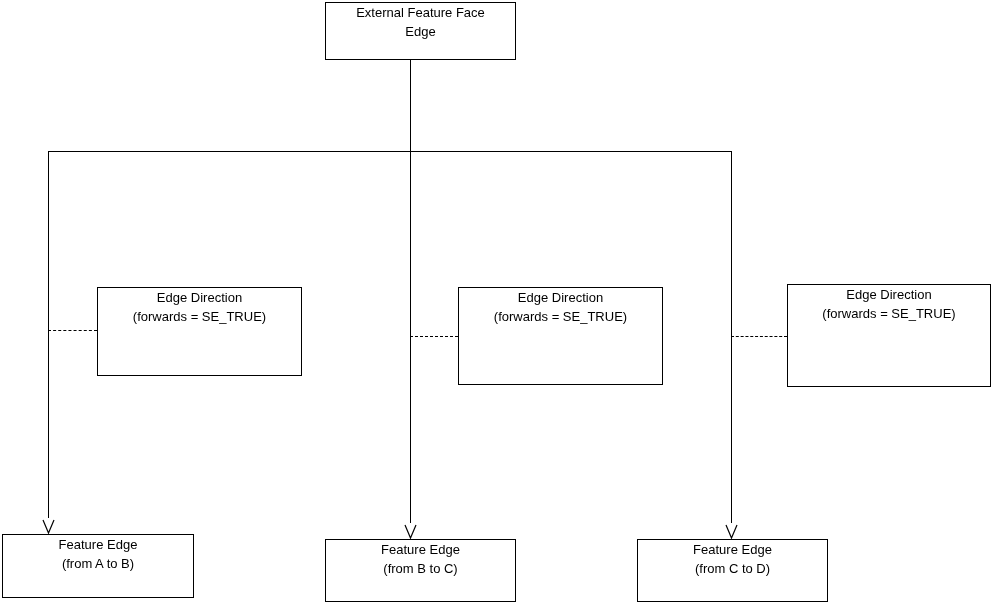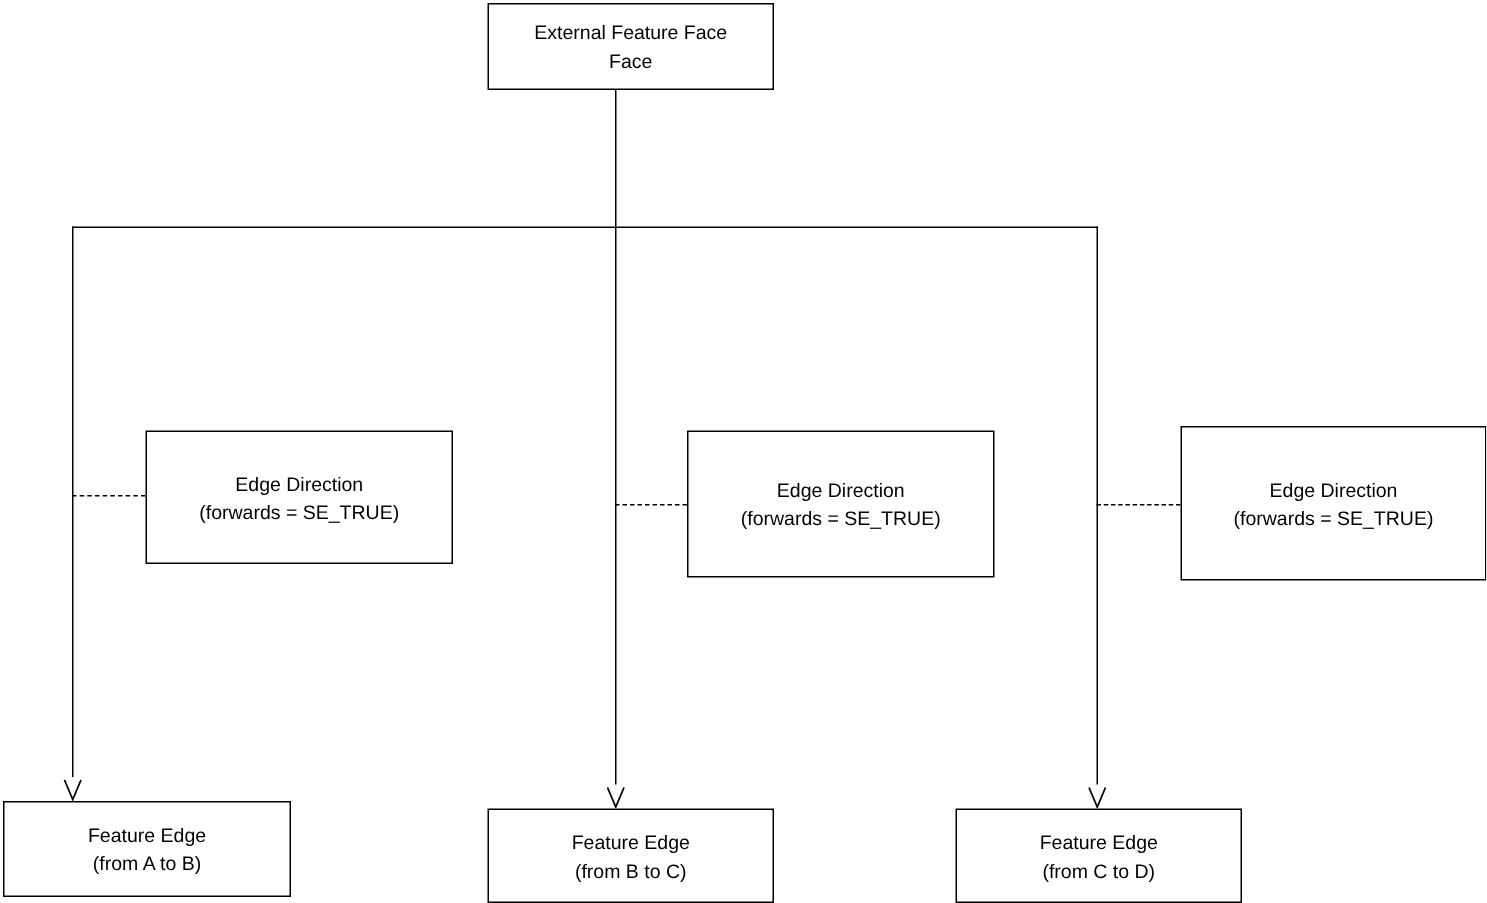--- a/index.html
+++ b/index.html
@@ -18,21 +18,21 @@
     overflow: hidden;
   }
   .node {
     position: absolute;
     box-sizing: border-box;
     border: 1px solid #000000;
     background: #ffffff;
     display: flex;
     flex-direction: column;
     align-items: center;
-    justify-content: center;
+    justify-content: flex-start;
     text-align: center;
     font-size: 13px;
     line-height: 19px;
     color: #000000;
   }
   .node .line1, .node .line2 {
     display: block;
     white-space: nowrap;
   }
   
@@ -58,21 +58,21 @@
   }
   .arrow svg { display: block; }
 </style>
 </head>
 <body>
 
 <div id="canvas">
 
   <div class="node" style="left:325px; top:2px; width:191px; height:58px;">
     <span class="line1">External Feature Face</span>
-    <span class="line2">Face</span>
+    <span class="line2">Edge</span>
   </div>
 
   <div class="vline" style="left:410px; top:60px; height:91px;"></div>
 
   <div class="hline" style="left:48px; top:151px; width:684px;"></div>
 
   <div class="vline" style="left:48px; top:151px; height:367px;"></div>
   <div class="vline" style="left:410px; top:151px; height:372px;"></div>
   <div class="vline" style="left:731px; top:151px; height:372px;"></div>
 

